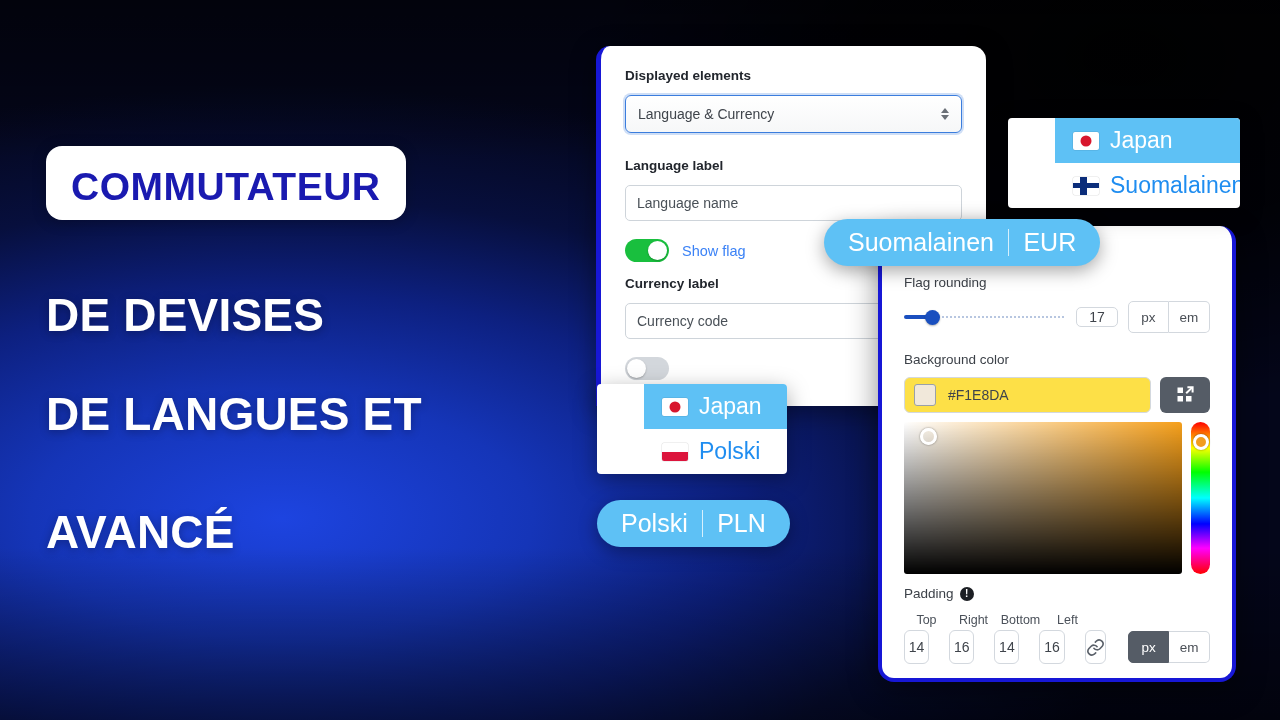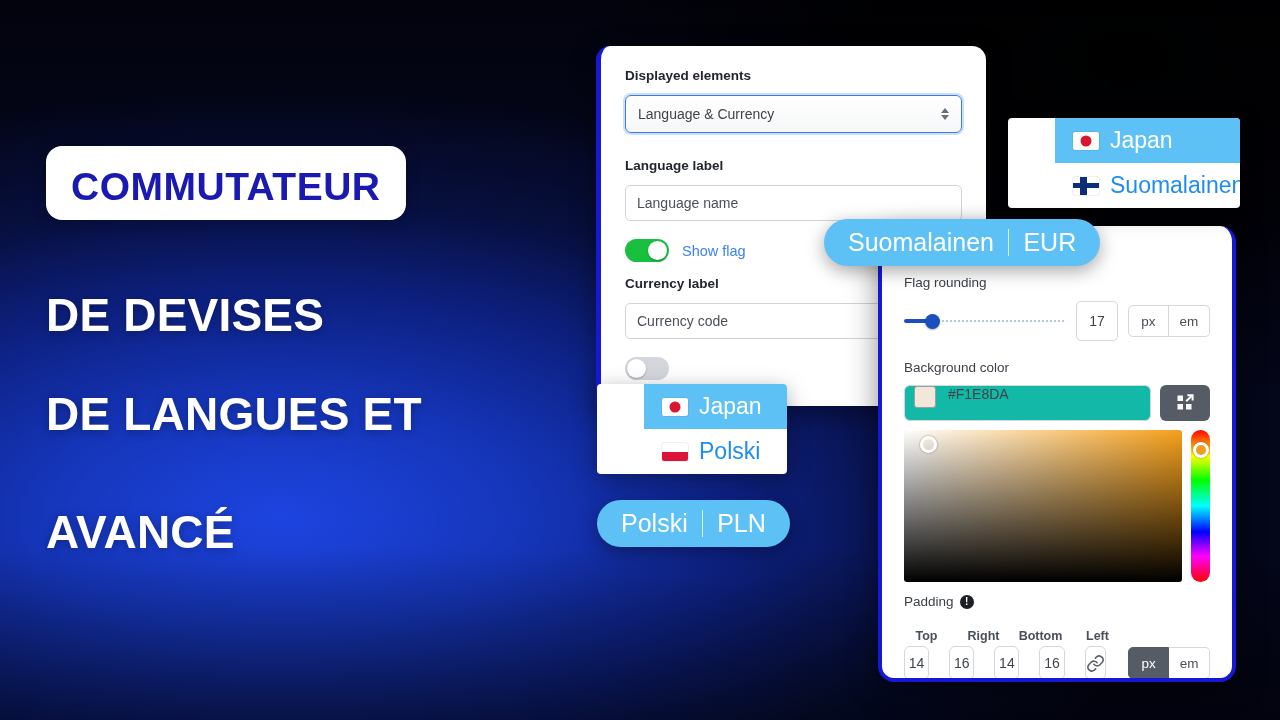--- a/index.html
+++ b/index.html
@@ -186,41 +186,41 @@
     background-repeat: repeat-x;
     background-position: left center;
   }
   .slider-thumb {
     position: absolute; left: 21px;
     width: 15px; height: 15px; border-radius: 50%;
     background: #1a4fbf;
     box-shadow: 0 1px 2px rgba(0,0,0,0.3);
   }
   .num-box {
-    width: 42px; height: 40px;
+    width: 42px; height: 20px;
     border: 1px solid #d3d8de; border-radius: 5px;
     display: flex; align-items: center; justify-content: center;
     font-size: 14px; color: #3f444b; background: #fff;
   }
   .unit-group { display: flex; }
   .unit-btn {
     height: 32px; min-width: 41px;
     border: 1px solid #d3d8de;
     display: flex; align-items: center; justify-content: center;
     font-size: 13.5px; color: #4a4f56; background: #fff;
   }
   .unit-btn:first-child { border-radius: 5px 0 0 5px; }
   .unit-btn:last-child { border-radius: 0 5px 5px 0; border-left: none; }
   .unit-btn.active { background: #555c66; color: #fff; border-color: #555c66; }
 
   .color-field {
     flex: 1; height: 36px;
     border: 1px solid #d3d8de; border-radius: 6px;
-    display: flex; align-items: flex-start; gap: 12px;
-    padding: 0 9px; background: #14b8a6;
+    display: flex; align-items: center; gap: 12px;
+    padding: 0 9px; background: #fde047;
   }
   .color-swatch {
     width: 22px; height: 22px;
     border: 1px solid #9aa0a8; border-radius: 3px;
   }
   .color-hex { font-size: 14px; color: #3f444b; }
   .expand-btn {
     width: 50px; height: 36px; margin-left: 9px;
     background: #555c66; border-radius: 6px;
     display: flex; align-items: center; justify-content: center;
@@ -447,21 +447,21 @@
       <div id="sat-area">
         <span id="sat-handle"></span>
       </div>
       <div id="hue-strip">
         <span id="hue-handle"></span>
       </div>
     </div>
 
     <div style="margin-top:12px;">
       <span class="sub-label" style="display:inline;">Padding</span><span class="info-dot">!</span>
-      <div class="row" style="margin-top:20px; gap:12px;font-weight:bold;">
+      <div class="row" style="margin-top:12px; gap:2px;">
         <div class="pad-head">Top</div>
         <div class="pad-head">Right</div>
         <div class="pad-head">Bottom</div>
         <div class="pad-head">Left</div>
       </div>
       <div class="row" style="margin-top:3px; gap:20px;">
         <div class="pad-box">14</div>
         <div class="pad-box">16</div>
         <div class="pad-box">14</div>
         <div class="pad-box">16</div>

